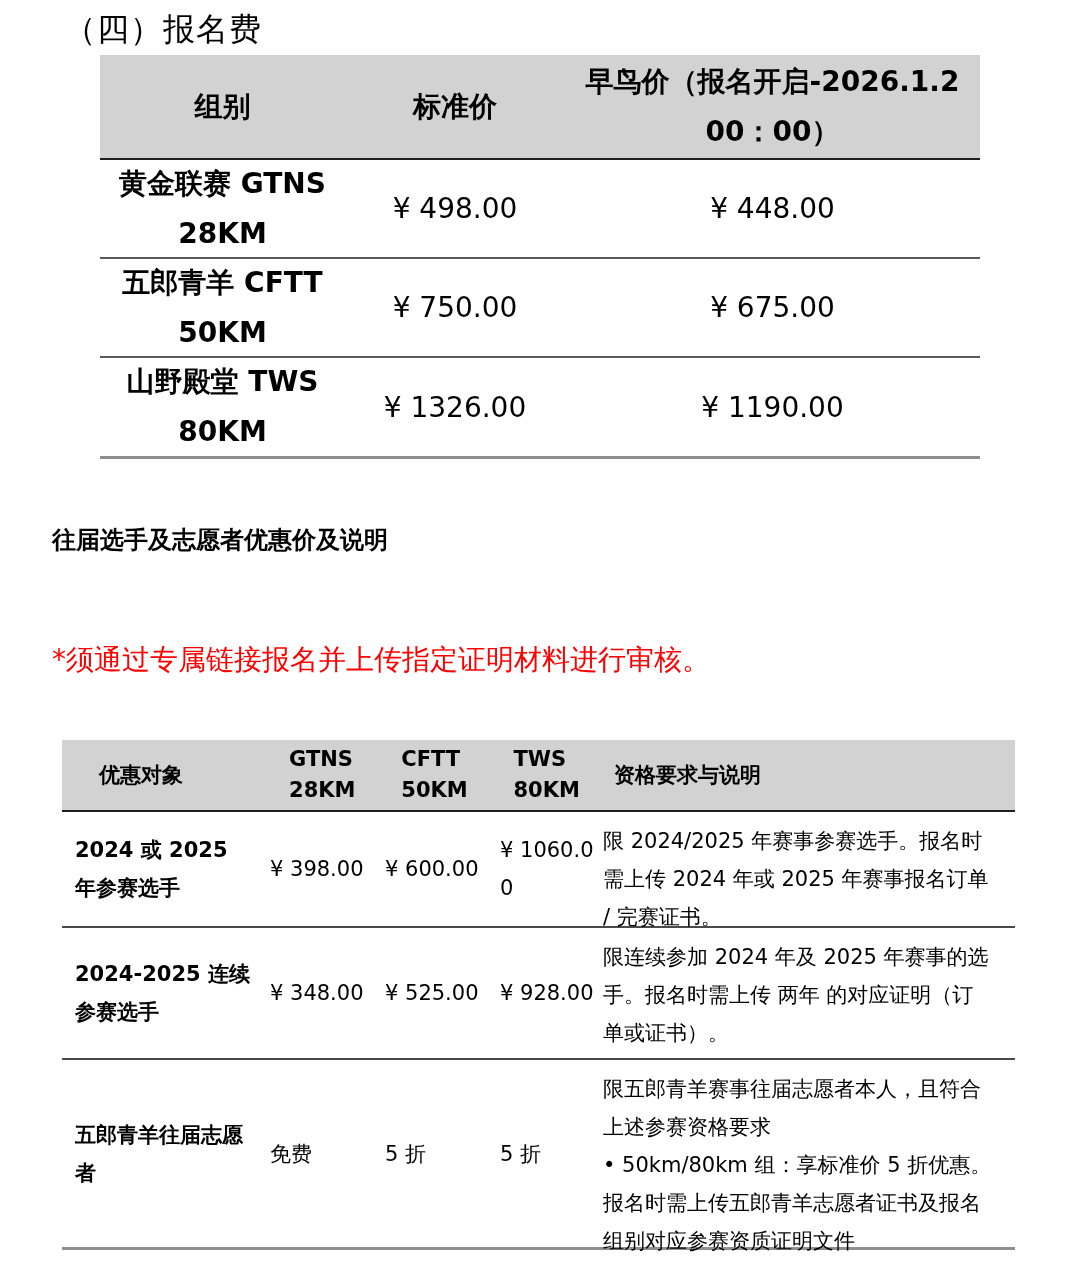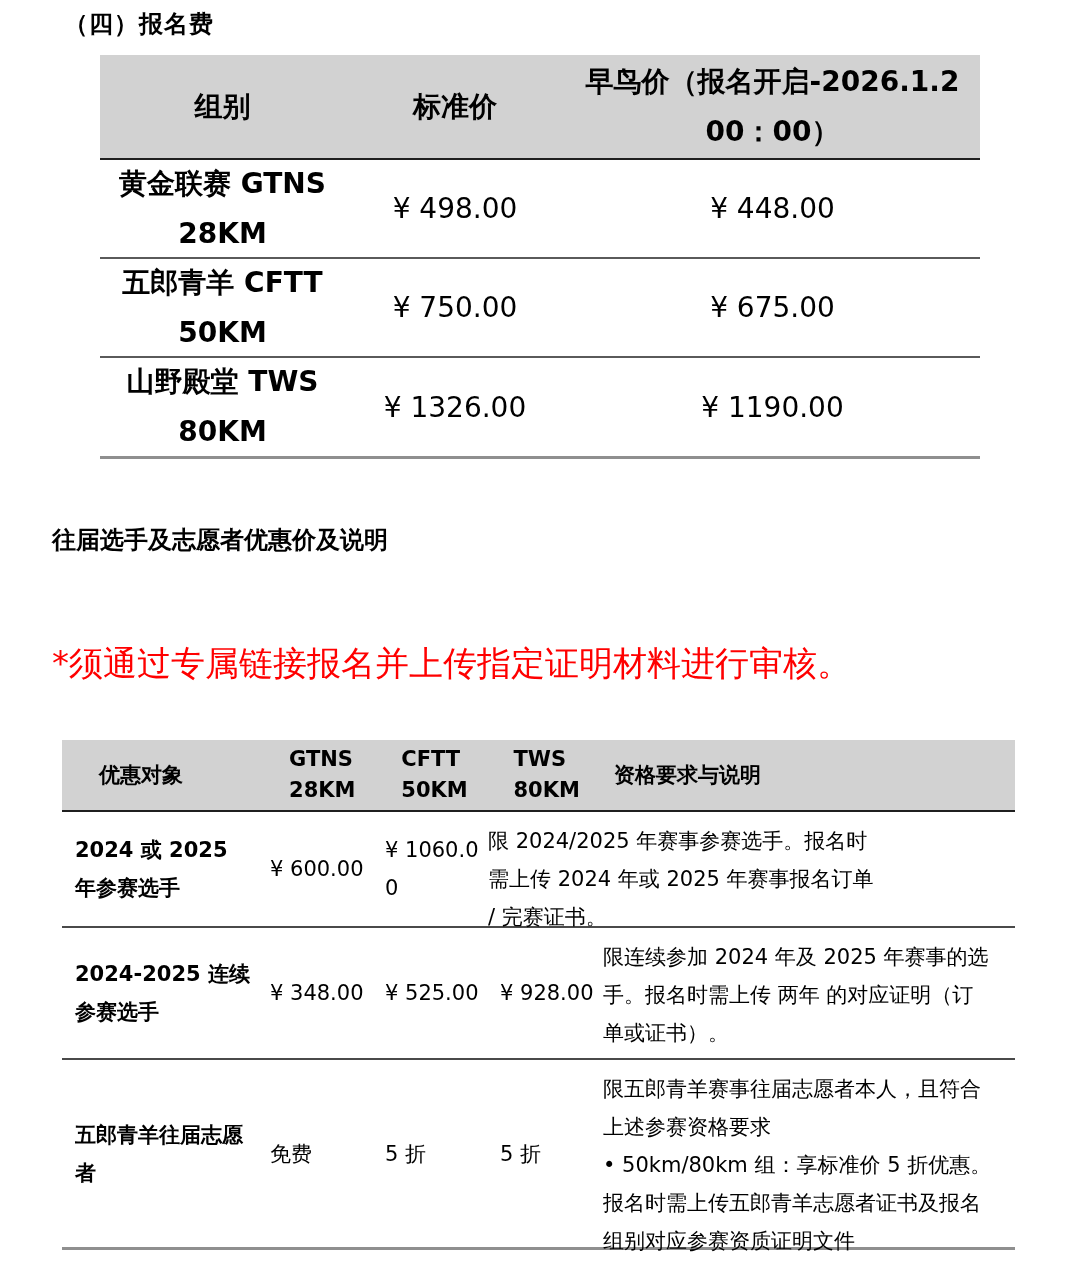--- a/index.html
+++ b/index.html
@@ -1,21 +1,21 @@
 <!DOCTYPE html>
 <html><head>
 <meta charset="utf-8">
 <style>
   html,body { margin:0; padding:0; background:#ffffff; }
   body { font-family:"DejaVu Sans","Liberation Sans",sans-serif; color:#000; }
   .page { position:relative; width:1080px; height:1277px; background:#fff; overflow:hidden; }
 
   .doc-title {
     position:absolute; left:64px; top:8px;
-    font-size:24px; font-weight:700; letter-spacing:1px;
+    font-size:32px; font-weight:400; letter-spacing:1px;
   }
 
   
   .t1 { position:absolute; left:100px; top:55px; width:880px; font-size:28px; }
   .t1 .row { display:flex; box-sizing:border-box; }
   .t1 .cell { box-sizing:border-box; display:flex; align-items:center; justify-content:center;
               text-align:center; white-space:pre-line; }
   .t1 .c1 { width:245px; }
   .t1 .c2 { width:220px; }
   .t1 .c3 { width:415px; }
@@ -26,21 +26,21 @@
   .t1 .group { font-weight:700; line-height:50px; }
   .t1 .price { font-weight:400; }
 
   
   .section-heading {
     position:absolute; left:52px; top:524px;
     font-size:24px; font-weight:700;
   }
   .red-note {
     position:absolute; left:52px; top:641px;
-    font-size:34px; font-weight:400;
+    font-size:28px; font-weight:400;
   }
 
   
   .t2 { position:absolute; left:62px; top:740px; width:953px; font-size:21px; }
   .t2 .row { display:flex; box-sizing:border-box; }
   .t2 .cell { box-sizing:border-box; }
   .t2 .c1 { width:198px; }
   .t2 .c2 { width:115px; }
   .t2 .c3 { width:115px; }
   .t2 .c4 { width:105px; }
@@ -106,20 +106,21 @@
 28KM</div>
       <div class="cell c3">CFTT
 50KM</div>
       <div class="cell c4">TWS
 80KM</div>
       <div class="cell c5">资格要求与说明</div>
     </div>
 
     <div class="row brow r1">
       <div class="cell c1 target">2024 或 2025 年参赛选手</div>
+      <div class="cell c2 price">¥ 398.00</div>
       <div class="cell c3 price">¥ 600.00</div>
       <div class="cell c4 price wrap">
         <span class="inner">¥ 1060.00</span>
       </div>
       <div class="cell c5 desc">限 2024/2025 年赛事参赛选手。报名时需上传 2024 年或 2025 年赛事报名订单 / 完赛证书。</div>
     </div>
 
     <div class="row brow r2">
       <div class="cell c1 target">2024-2025 连续参赛选手</div>
       <div class="cell c2 price">¥ 348.00</div>

